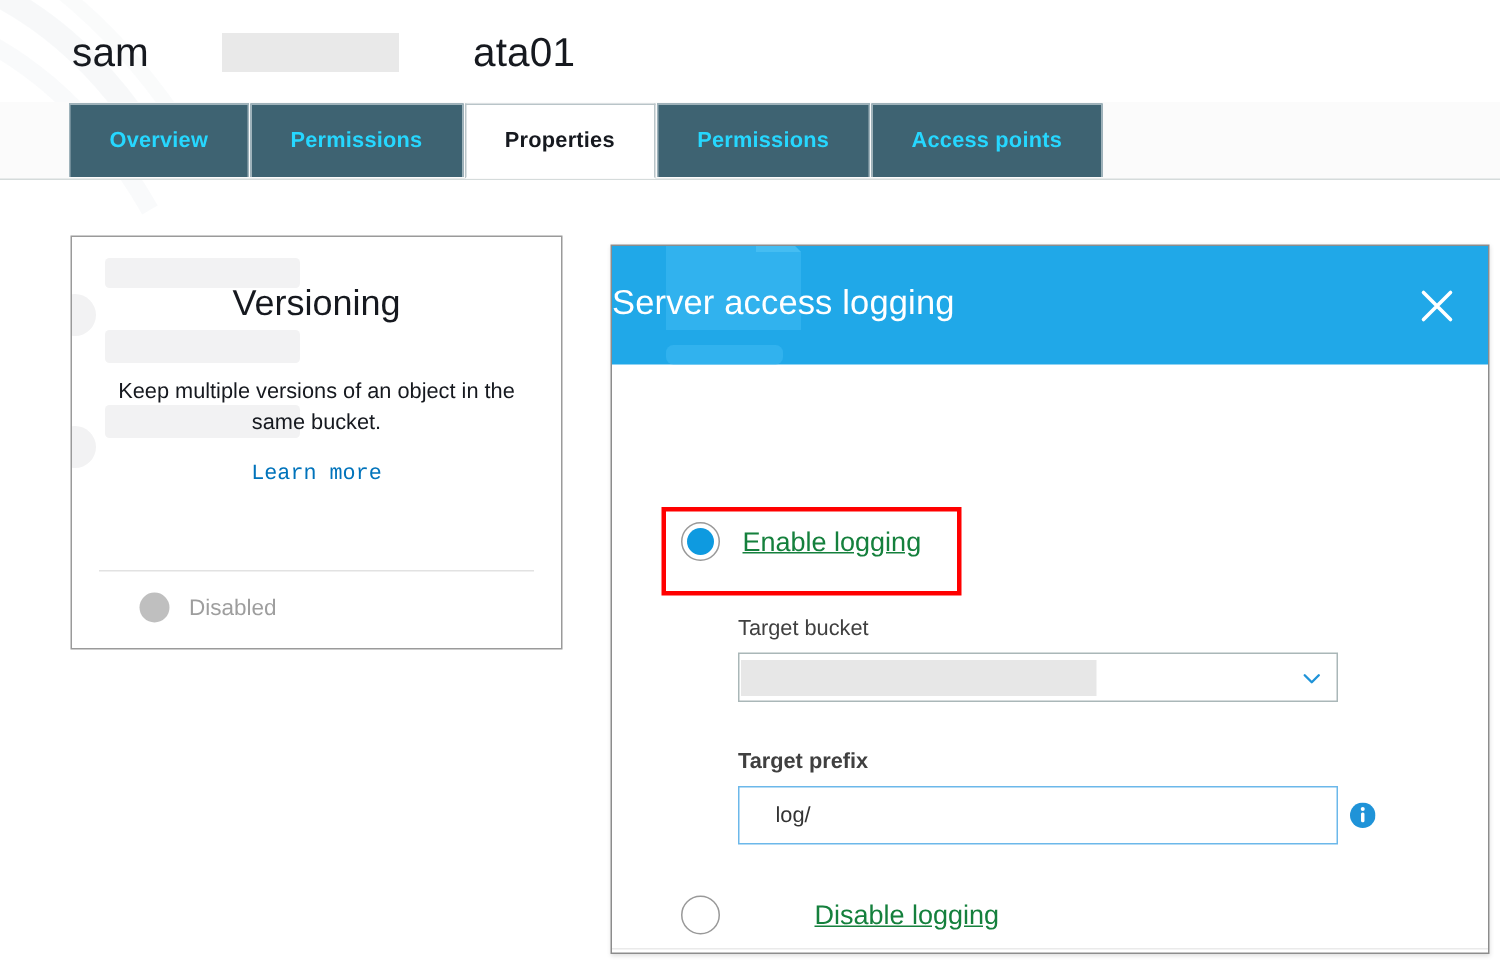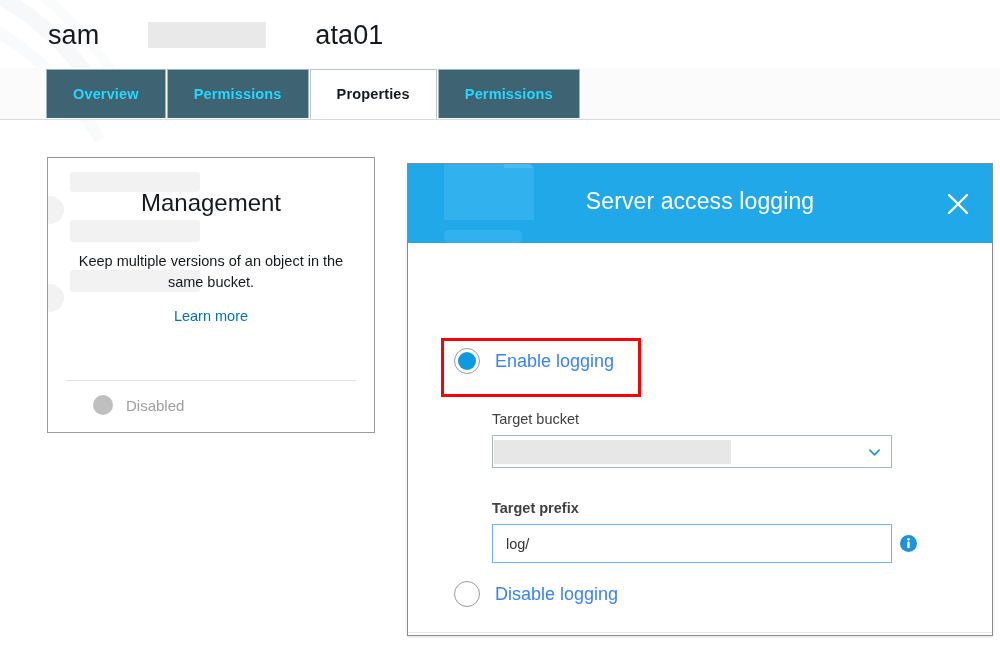--- a/index.html
+++ b/index.html
@@ -135,20 +135,21 @@
   .card-link {
     position: absolute;
     left: 0;
     right: 0;
     top: 150px;
     text-align: center;
     font-size: 14.5px;
     color: #0073bb;
     text-decoration: none;
     cursor: pointer;
+    font-family: Liberation Mono, monospace;
   }
   .card-divider {
     position: absolute;
     left: 18px;
     right: 18px;
     top: 222px;
     height: 1px;
     background: #e2e2e2;
   }
   .card-status {
@@ -196,21 +197,20 @@
     top: -6px;
     width: 150px;
     height: 105px;
     pointer-events: none;
   }
   .modal-title {
     position: absolute;
     left: 0;
     right: 0;
     top: 24px;
-    text-align: center;
     font-size: 23px;
     color: #ffffff;
     letter-spacing: .1px;
   }
   .modal-close {
     position: absolute;
     right: 18px;
     top: 24px;
     width: 32px;
     height: 32px;
@@ -234,21 +234,21 @@
     pointer-events: none;
   }
 
   .radio-row {
     position: absolute;
     display: flex;
     align-items: center;
     cursor: pointer;
   }
   .radio-row.enable { left: 46px; top: 105px; }
-  .radio-row.disable { left: 46px; top: 338px; }
+  .radio-row.disable { left: 46px; top: 354px; gap: 48px; }
 
   .radio {
     width: 26px;
     height: 26px;
     border-radius: 50%;
     box-sizing: border-box;
     border: 1.6px solid #999999;
     background: #ffffff;
     flex: 0 0 auto;
     margin-right: 15px;
@@ -259,22 +259,23 @@
     position: absolute;
     left: 2.6px;
     top: 2.6px;
     width: 18.4px;
     height: 18.4px;
     border-radius: 50%;
     background: #0e9ae0;
   }
   .radio-label {
     font-size: 18px;
-    color: #3b82f6;
+    color: #15803d;
     white-space: nowrap;
+    text-decoration: underline;
   }
 
   .field-label {
     position: absolute;
     left: 84px;
     font-size: 14.5px;
     color: #404040;
   }
   .label-bucket { top: 168px; }
   .label-prefix { top: 257px; font-weight: bold; }
@@ -311,21 +312,21 @@
     left: 84px;
     top: 281px;
     width: 400px;
     height: 39px;
     box-sizing: border-box;
     background: #ffffff;
     border: 1.5px solid #6cb8ea;
     font-family: "Liberation Sans", sans-serif;
     font-size: 14.5px;
     color: #333333;
-    padding: 0 13px;
+    padding: 0 24px;
     outline: none;
   }
   .info-icon {
     position: absolute;
     left: 492px;
     top: 292px;
     width: 17px;
     height: 17px;
     cursor: pointer;
   }
@@ -360,32 +361,35 @@
       <span>Overview</span>
     </div>
     <div class="tab">
       <span>Permissions</span>
     </div>
     <div class="tab active">
       <span>Properties</span>
     </div>
     <div class="tab">
       <span>Permissions</span>
+    </div>
+    <div class="tab">
+      <span>Access points</span>
     </div>
   </div>
 </div>
 
 <div class="card">
   <div class="card-redact" style="left:22px;top:14px;width:130px;height:20px;"></div>
   <div class="card-redact" style="left:22px;top:62px;width:130px;height:22px;"></div>
   <div class="card-redact" style="left:22px;top:112px;width:130px;height:22px;"></div>
   <div class="card-redact" style="left:-12px;top:38px;width:28px;height:28px;border-radius:50%;"></div>
   <div class="card-redact" style="left:-12px;top:126px;width:28px;height:28px;border-radius:50%;"></div>
 
-  <div class="card-title">Management</div>
+  <div class="card-title">Versioning</div>
   <div class="card-desc">Keep multiple versions of an object in the same bucket.</div>
   <a class="card-link">Learn more</a>
   <div class="card-divider"></div>
   <div class="card-status">
     <span class="status-dot"></span>
     <span class="status-text">Disabled</span>
   </div>
 </div>
 
 <div class="modal">

